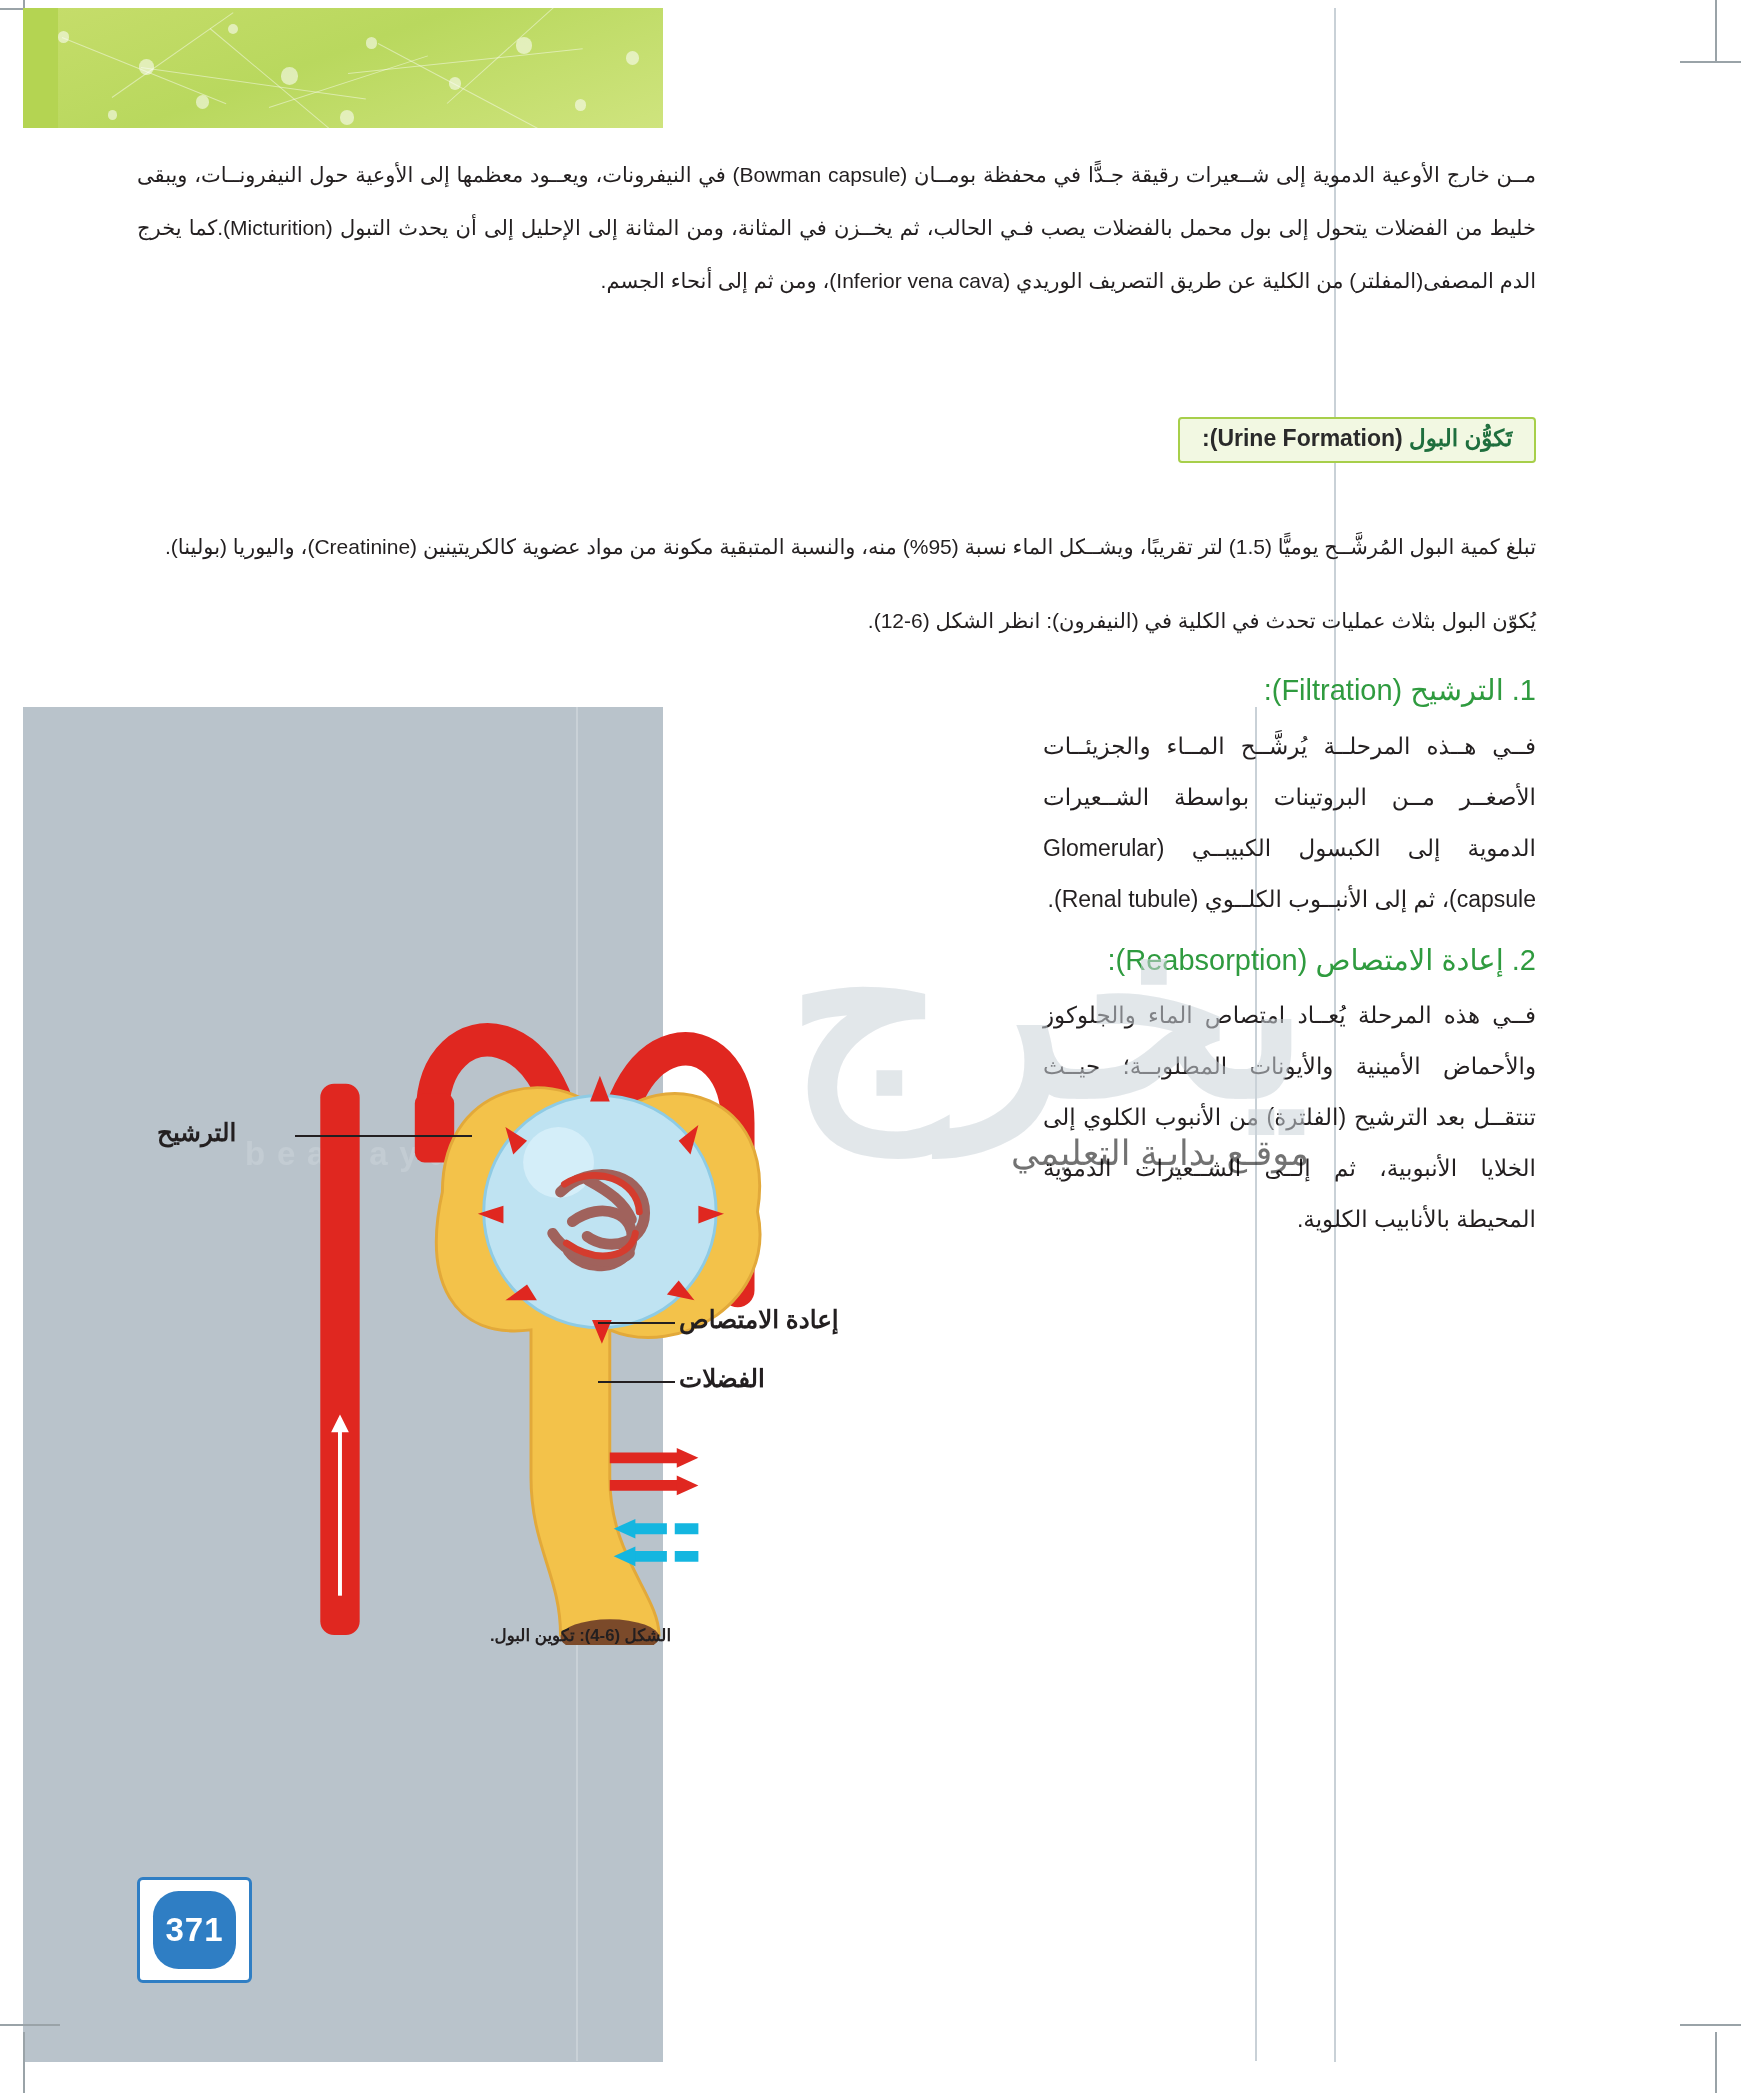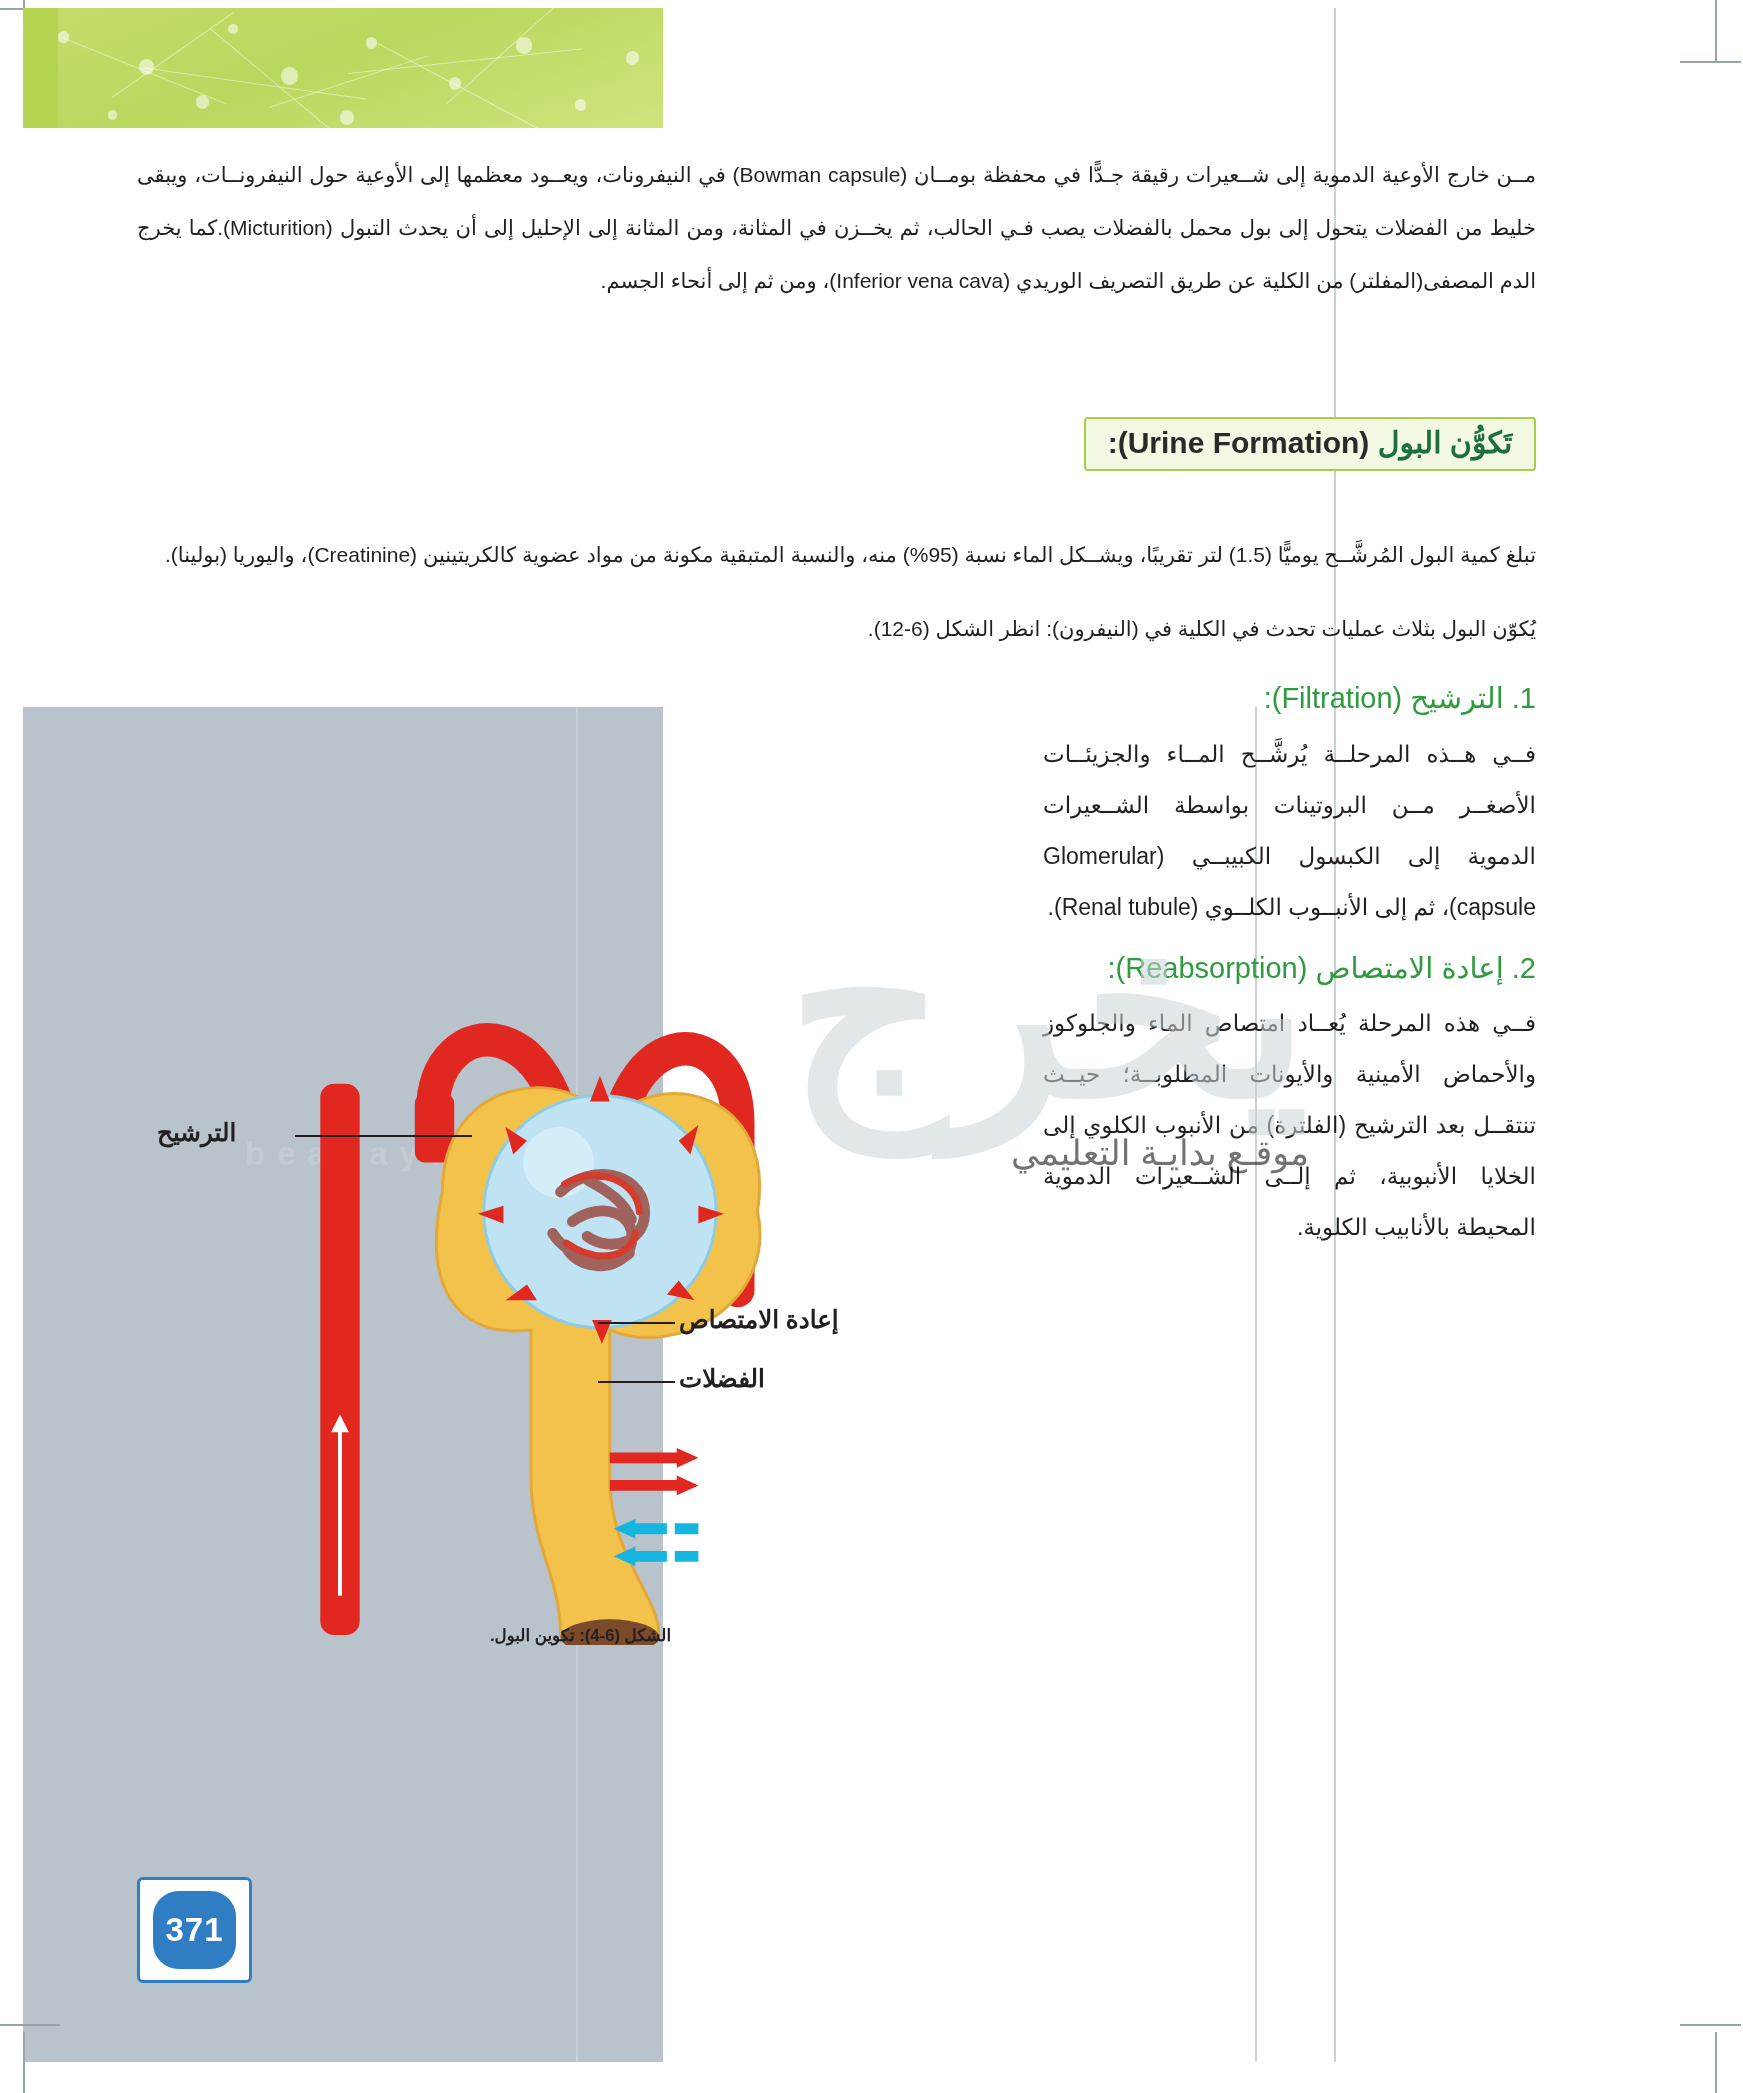--- a/index.html
+++ b/index.html
@@ -105,21 +105,21 @@
     margin: 0;
   }
 
   .heading-box {
     display: inline-block;
     margin: 0;
     padding: 5.9px 21.7px 8.9px 21.7px;
     border: 2px solid #a7cf4a;
     background: #f2f8e2;
     border-radius: 3.9px;
-    font-size: 30px;
+    font-size: 23px;
     font-weight: bold;
     color: #1f6f3e;
     direction: rtl;
   }
   .heading-box .en { color: #2a2a2a; font-weight: bold; }
 
   .section-title {
     font-size: 29px;
     font-weight: normal;
     color: #2f9b3f;

